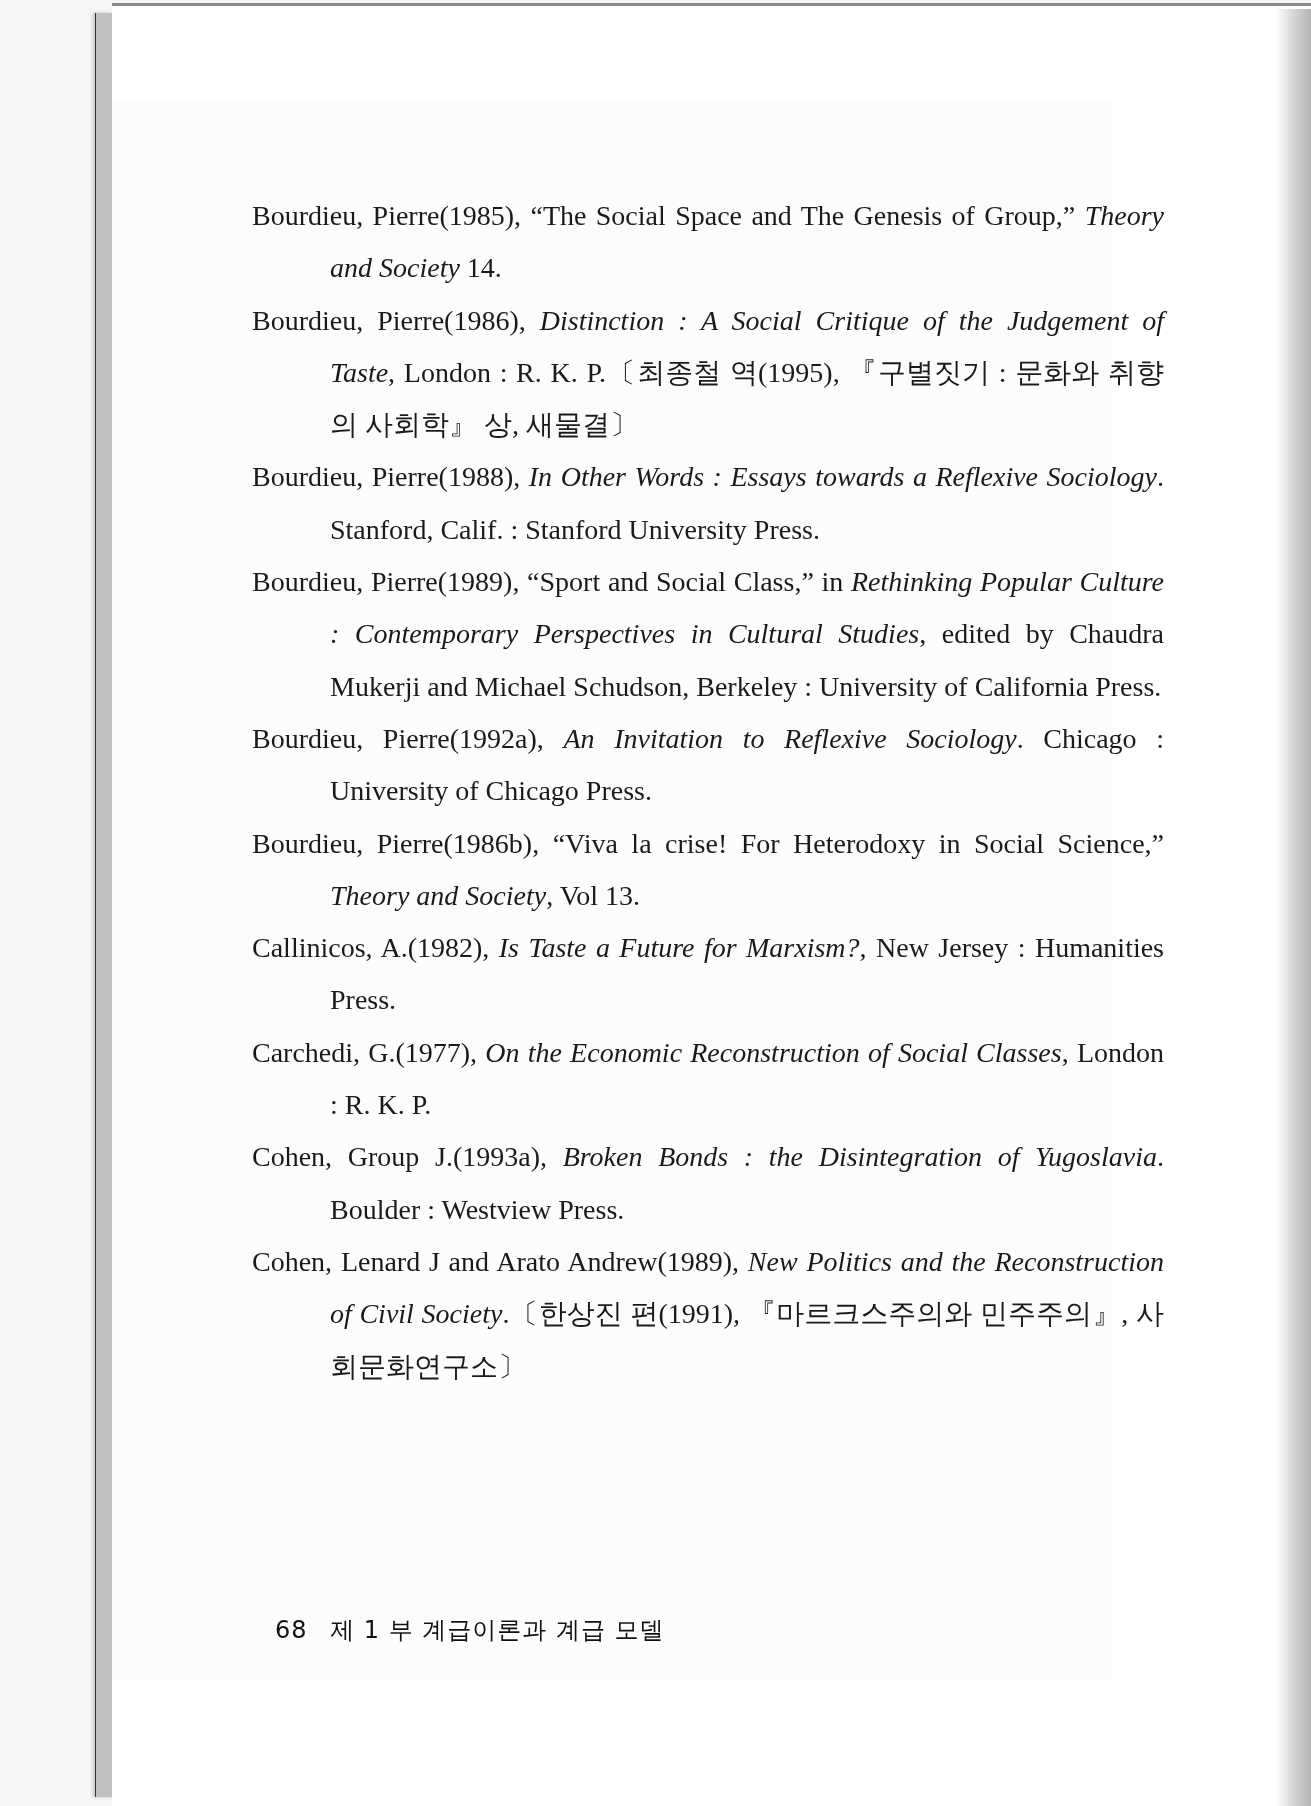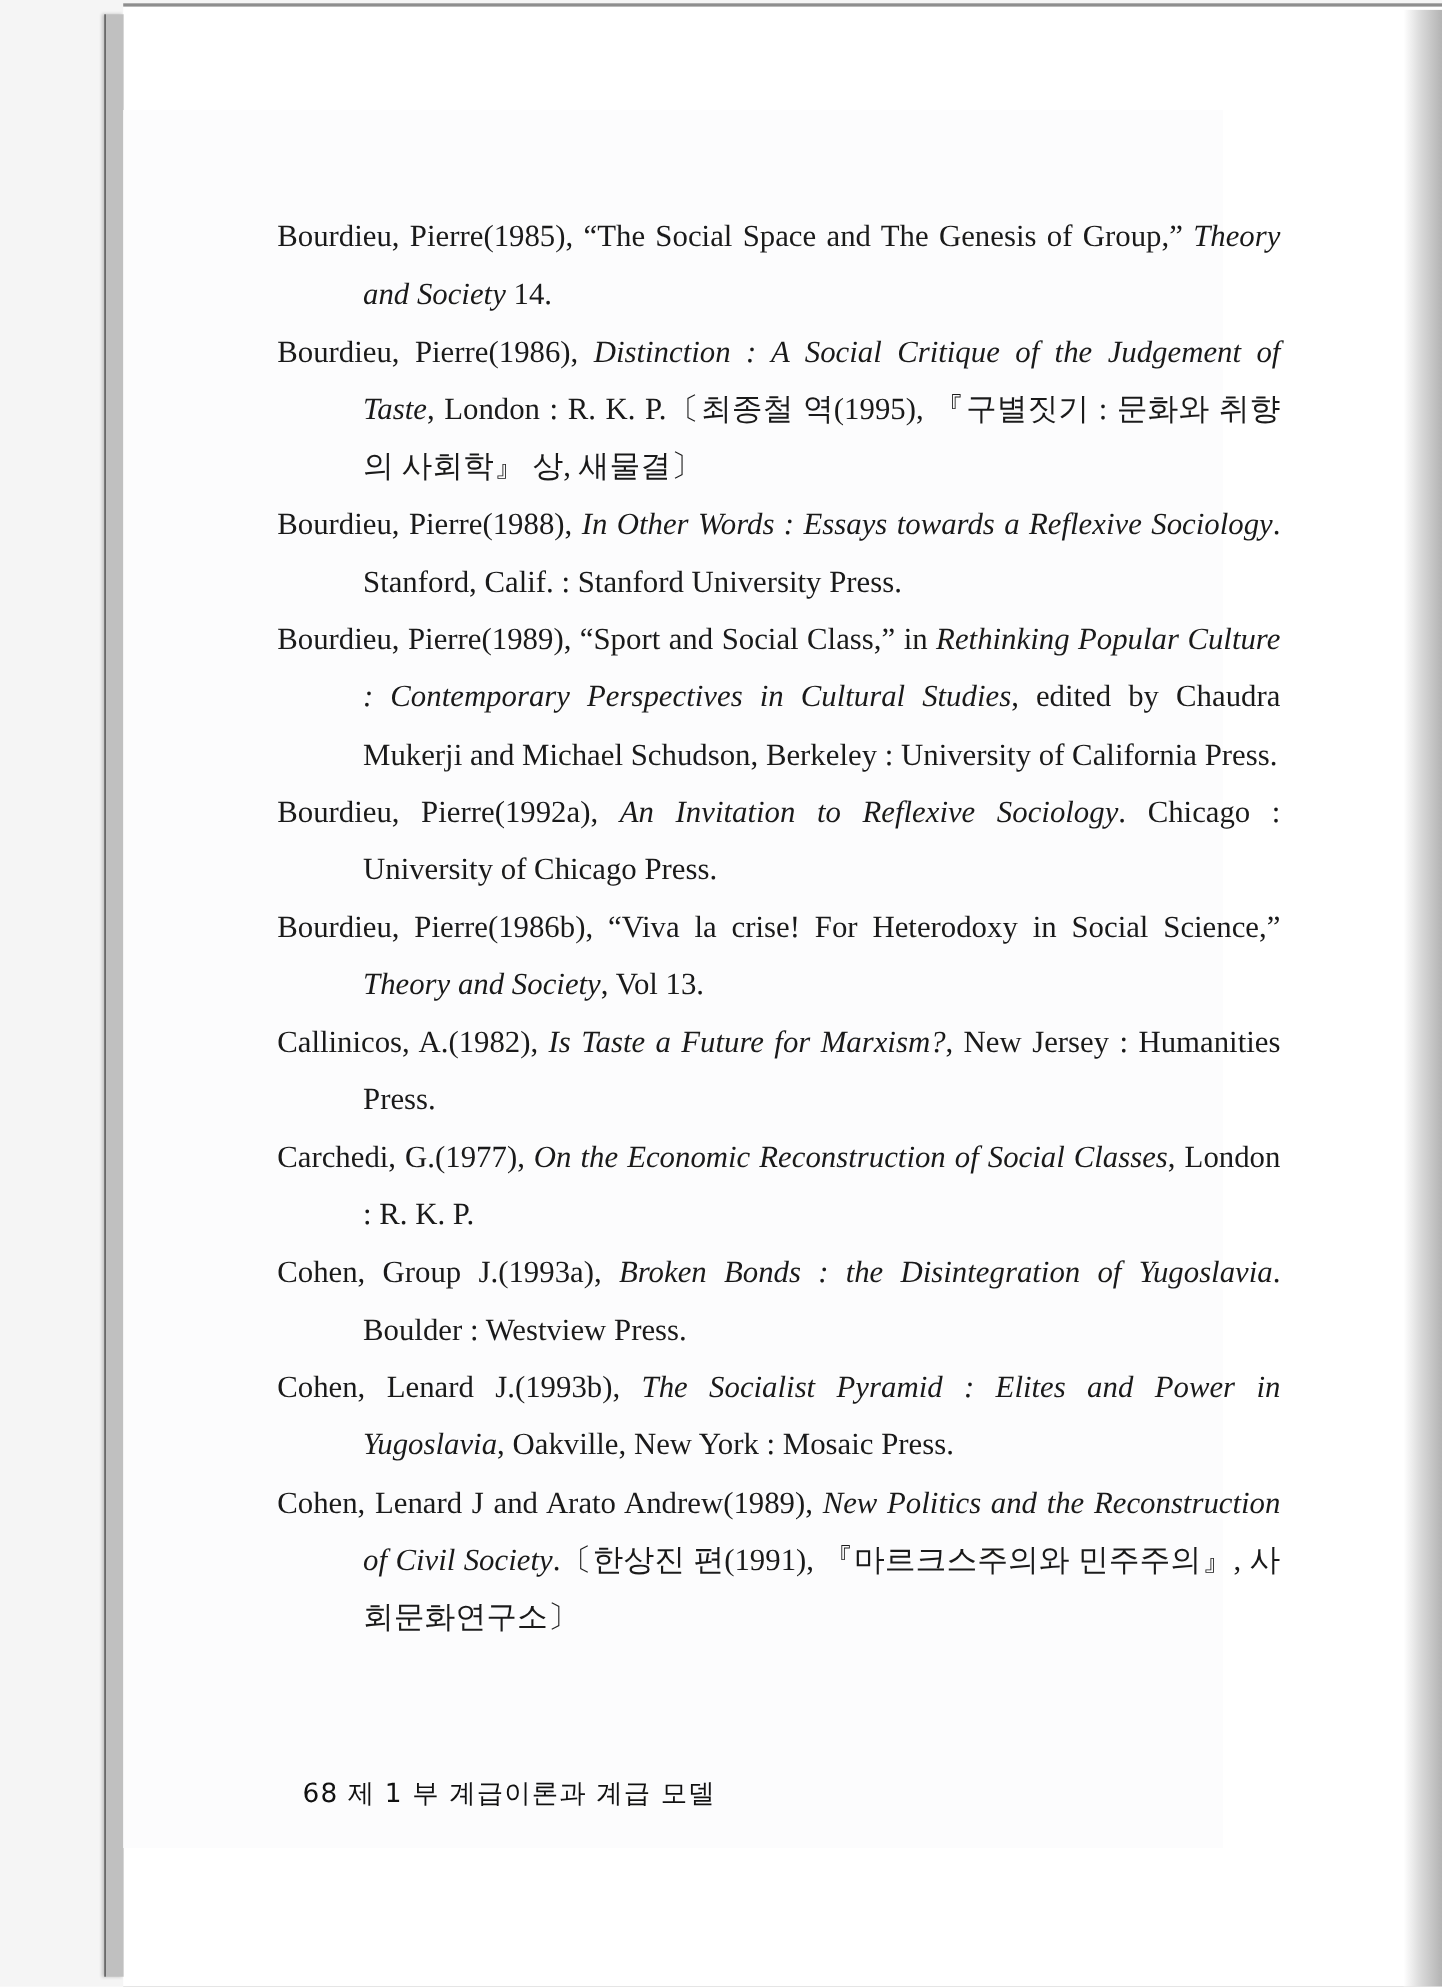--- a/index.html
+++ b/index.html
@@ -80,20 +80,21 @@
     .footer {
       position: absolute;
       left: 275px;
       top: 1614px;
       font-family: "DejaVu Sans", "Liberation Sans", sans-serif;
       font-size: 24px;
       color: #111;
       letter-spacing: 1px;
     }
     .footer .pnum {
+      margin-right: 14px;
     }
   </style>
 </head>
 <body>
 
 <div class="book">
   <div class="spine-straight"></div>
   <div class="page">
     <div class="page-shade"></div>
   </div>
@@ -104,20 +105,19 @@
 <div class="refs">
   <p class="ref"><span>Bourdieu, Pierre(1985), “The Social Space and The Genesis of Group,” </span><i>Theory and Society</i><span> 14.</span></p>
   <p class="ref"><span>Bourdieu, Pierre(1986), </span><i>Distinction : A Social Critique of the Judgement of Taste</i><span>, London : R. K. P.〔최종철 역(1995), 『구별짓기 : 문화와 취향의 사회학』 상, 새물결〕</span></p>
   <p class="ref"><span>Bourdieu, Pierre(1988), </span><i>In Other Words : Essays towards a Reflexive Sociology</i><span>. Stanford, Calif. : Stanford University Press.</span></p>
   <p class="ref"><span>Bourdieu, Pierre(1989), “Sport and Social Class,” in </span><i>Rethinking Popular Culture : Contemporary Perspectives in Cultural Studies</i><span>, edited by Chaudra Mukerji and Michael Schudson, Berkeley : University of California Press.</span></p>
   <p class="ref"><span>Bourdieu, Pierre(1992a), </span><i>An Invitation to Reflexive Sociology</i><span>. Chicago : University of Chicago Press.</span></p>
   <p class="ref"><span>Bourdieu, Pierre(1986b), “Viva la crise! For Heterodoxy in Social Science,” </span><i>Theory and Society</i><span>, Vol 13.</span></p>
   <p class="ref"><span>Callinicos, A.(1982), </span><i>Is Taste a Future for Marxism?</i><span>, New Jersey : Humanities Press.</span></p>
   <p class="ref"><span>Carchedi, G.(1977), </span><i>On the Economic Reconstruction of Social Classes</i><span>, London : R. K. P.</span></p>
   <p class="ref"><span>Cohen, Group J.(1993a), </span><i>Broken Bonds : the Disintegration of Yugoslavia</i><span>. Boulder : Westview Press.</span></p>
-  <p class="ref"><span>Cohen, Lenard J.(1993b), </span><i>The Socialist Pyramid : Elites and Power in Yugoslavia</i><span>, Oakville, New York : Mosaic Press.</span></p>
   <p class="ref"><span>Cohen, Lenard J and Arato Andrew(1989), </span><i>New Politics and the Reconstruction of Civil Society</i><span>.〔한상진 편(1991), 『마르크스주의와 민주주의』, 사회문화연구소〕</span></p>
 </div>
 
 <div class="footer">
   <span class="pnum">68</span>
   <span>제 1 부  계급이론과 계급 모델</span>
 </div>
 
 </body></html>

